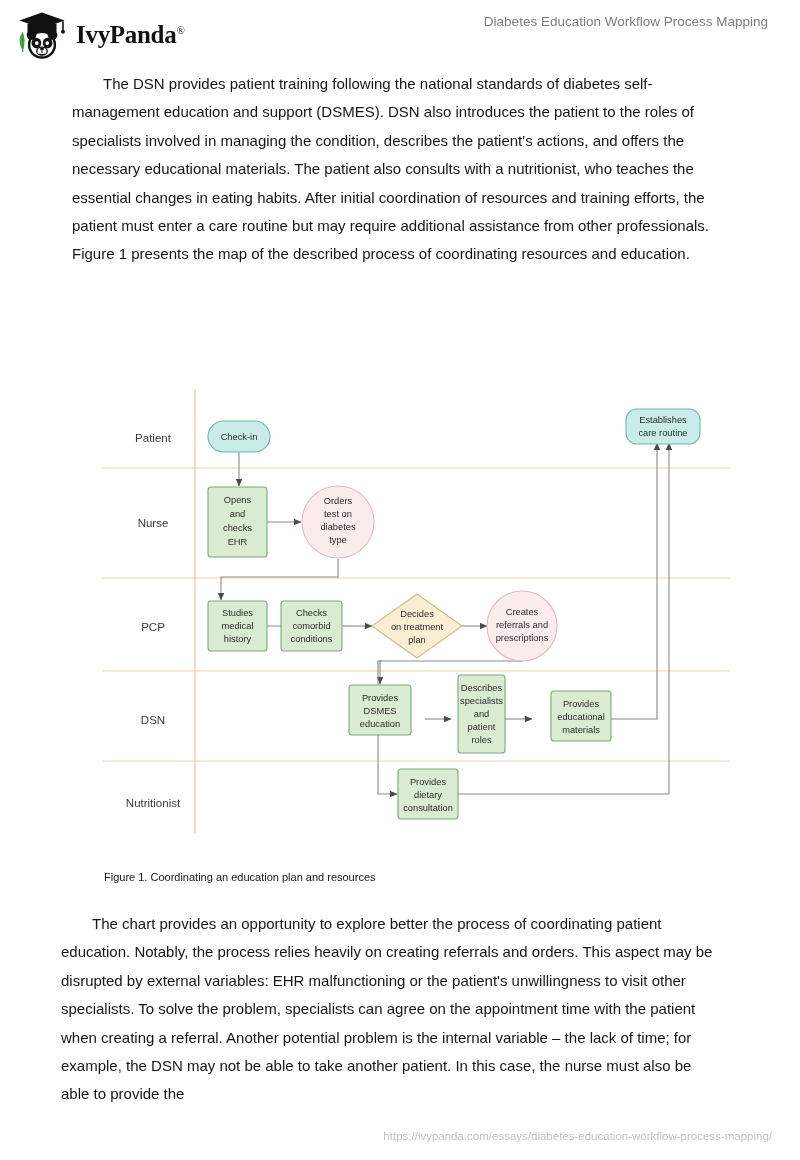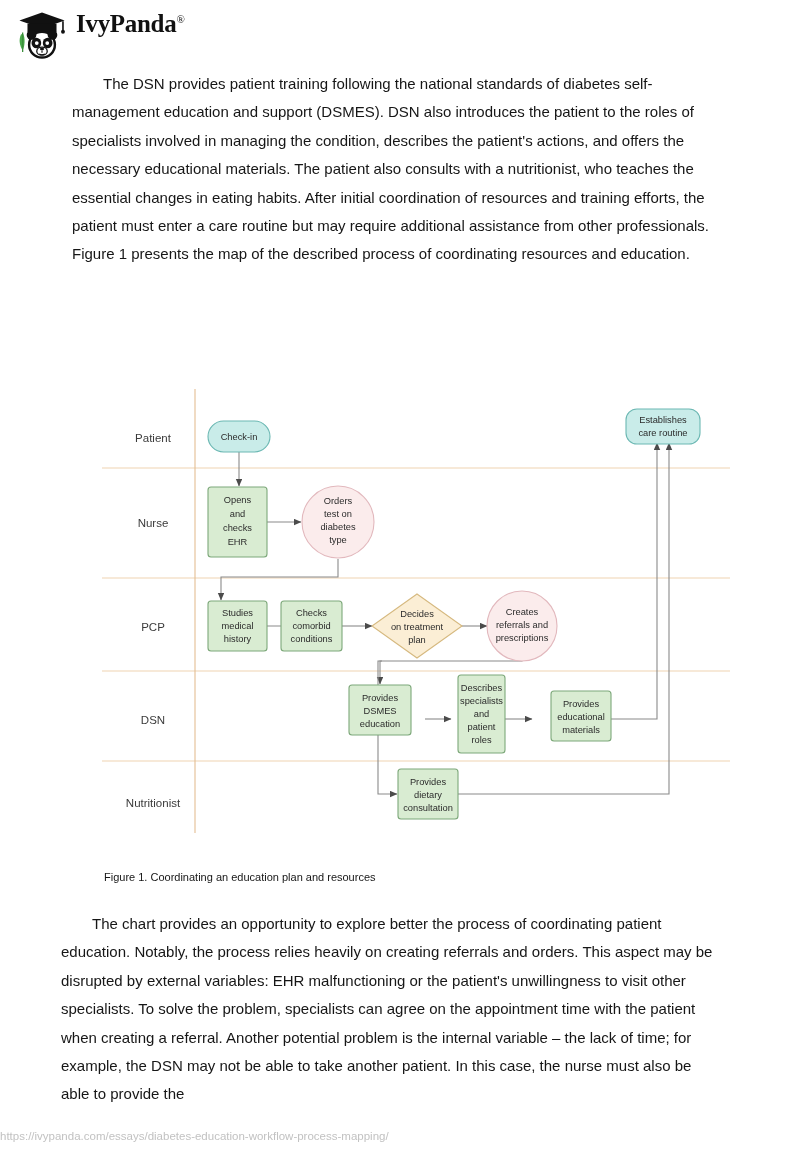--- a/index.html
+++ b/index.html
@@ -12,21 +12,21 @@
     position:relative;
     overflow:hidden;
   }
 
   
   .page-header{
     position:absolute; top:0; left:0; width:800px; height:62px;
   }
   .brand{
     position:absolute; left:16px; top:10px;
-    display:flex; gap:8px;
+    display:flex; align-items:center; gap:8px;
   }
   .brand-logo{ width:52px; height:50px; display:block; }
   .brand-name{
     font-family:"Liberation Serif", serif;
     font-size:25px; font-weight:bold; color:#111; letter-spacing:-0.3px;
     position:relative; white-space:nowrap;
   }
   .brand-name sup{ font-size:11px; vertical-align:super; font-weight:normal;}
   .header-title{
     position:absolute; right:32px; top:14px;
@@ -51,21 +51,21 @@
     position:absolute; left:104px; top:871px;
     font-size:11px; color:#161616;
   }
 
   .tail{
     position:absolute; left:61px; top:910px; width:656px;
   }
 
   .footer-url{
     position:absolute; left:0; top:1130px; width:800px;
-    text-align:left; padding-right:28px;
+    text-align:right; padding-right:28px;
     font-size:11.5px; color:#c2c2c2;
   }
 
   
   .figure{
     position:absolute; left:96px; top:385px; width:640px; height:452px;
   }
   .figure svg{ display:block; }
   .lane-label{
     font-family:"Liberation Sans", sans-serif;
@@ -102,20 +102,21 @@
         <circle cx="25.5" cy="41" r="2.3" fill="#fff"></circle>
         <circle cx="38.5" cy="41" r="2.3" fill="#fff"></circle>
 
         <ellipse cx="32" cy="51" rx="6.5" ry="5" fill="#fff" stroke="#111" stroke-width="1.6"></ellipse>
         <ellipse cx="32" cy="48.5" rx="2.6" ry="1.8" fill="#111"></ellipse>
         <path d="M32 50.5 L32 53 M28.5 54.5 Q32 56.5 35.5 54.5" stroke="#111" stroke-width="1.4" fill="none"></path>
       </svg>
     </span>
     <span class="brand-name"><span>IvyPanda</span><sup>®</sup></span>
   </div>
+  <div class="header-title">Diabetes Education Workflow Process Mapping</div>
 </div>
 
 <div class="doc">
   <p class="para"><span class="indent"></span><span>The DSN provides patient training following the national standards of diabetes self-management education and support (DSMES). DSN also introduces the patient to the roles of specialists involved in managing the condition, describes the patient's actions, and offers the necessary educational materials. The patient also consults with a nutritionist, who teaches the essential changes in eating habits. After initial coordination of resources and training efforts, the patient must enter a care routine but may require additional assistance from other professionals. Figure 1 presents the map of the described process of coordinating resources and education.</span></p>
 </div>
 
 <div class="figure">
   <svg width="640" height="452" viewBox="0 0 640 452" xmlns="http://www.w3.org/2000/svg">
     <defs>
       <marker id="arr" markerWidth="8" markerHeight="8" refX="6.6" refY="3" orient="auto">

